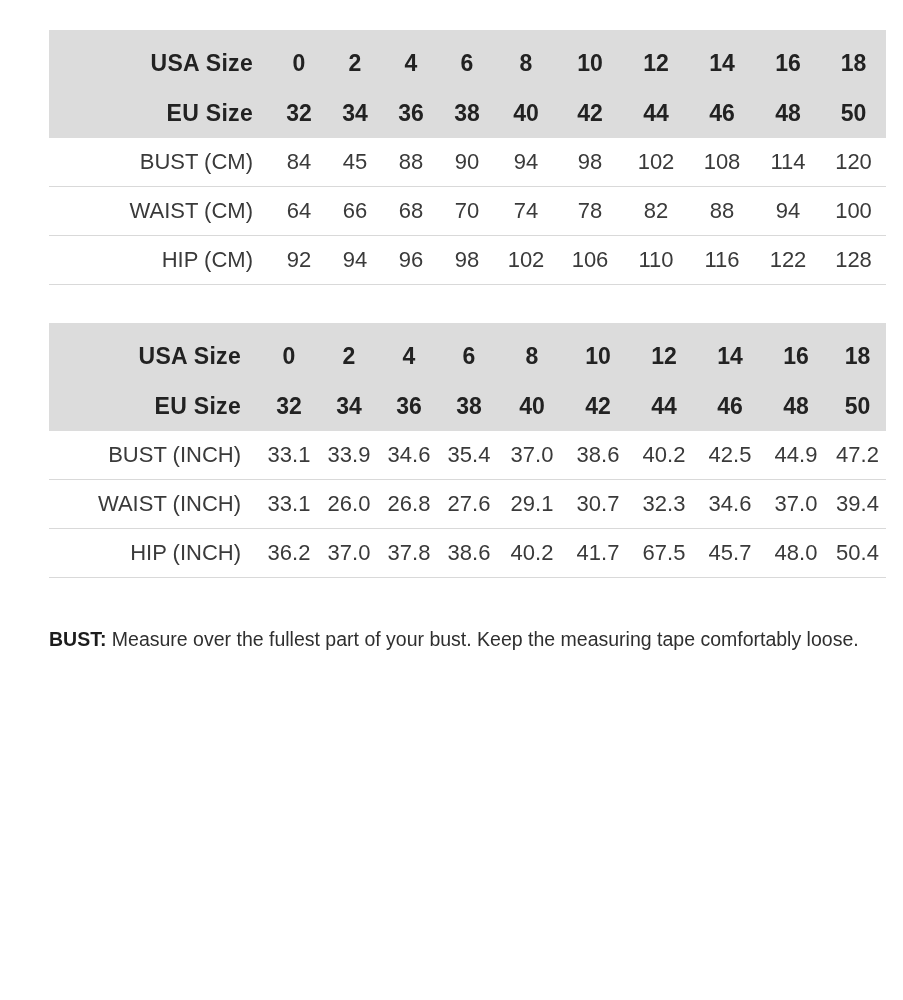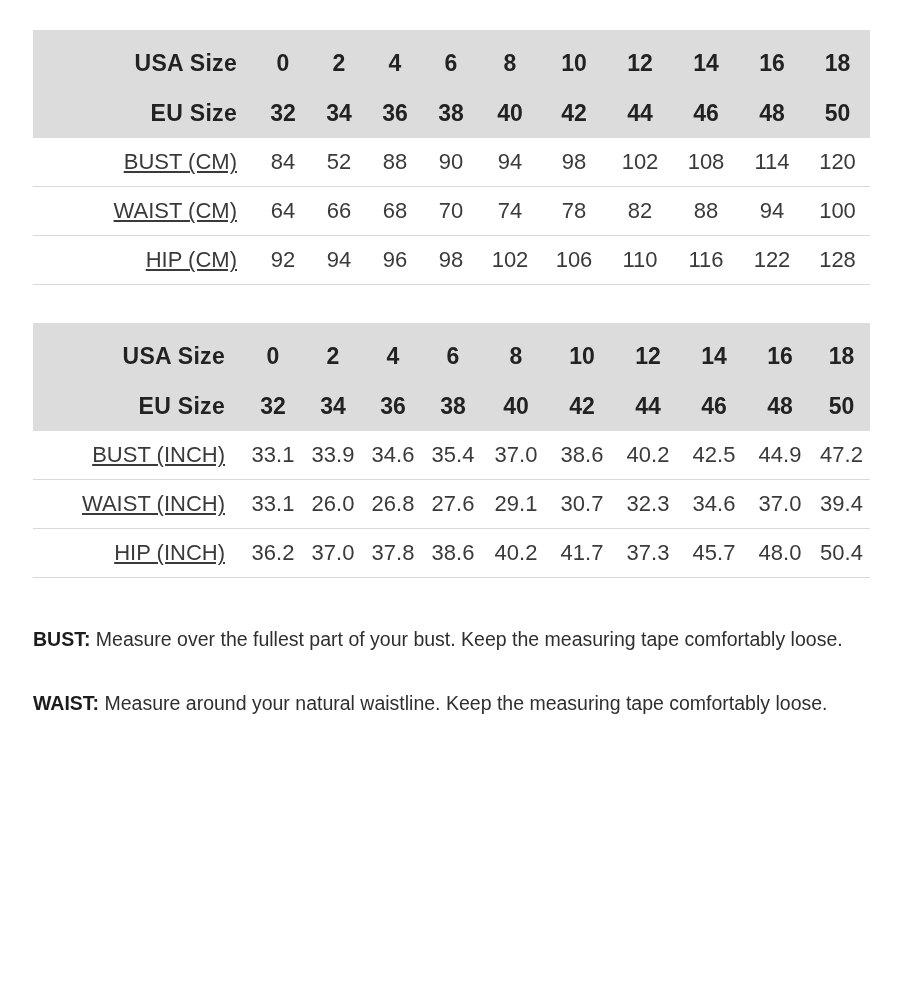--- a/index.html
+++ b/index.html
@@ -12,21 +12,21 @@
     background: #ffffff;
     font-family: "Liberation Sans", sans-serif;
     color: #2b2b2b;
     -webkit-font-smoothing: antialiased;
   }
   .page {
     width: 903px;
     height: 1000px;
     position: relative;
     box-sizing: border-box;
-    padding: 30px 33px 0 33px;
+    padding: 30px 33px 0 49px;
   }
   table.size-table {
     width: 837px;
     border-collapse: collapse;
     table-layout: fixed;
   }
   table.size-table td {
     padding: 0;
     margin: 0;
   }
@@ -53,21 +53,20 @@
     color: #222;
     text-align: center;
   }
   .data-row td {
     border-bottom: 1px solid #d9d9d9;
     font-size: 22px;
     color: #3a3a3a;
   }
   .data-row .label-cell {
     font-weight: normal;
-    text-decoration: underline;
   }
   .data-row .val-cell {
     text-align: center;
     margin-top: 41px;
   }
   .cell-pad {
     height: 48px;
     line-height: 48px;
     display: block;
   }
@@ -190,21 +189,21 @@
       </tr>
 
       <tr class="data-row">
         <td class="label-cell">
             <span class="cell-pad">BUST (CM)</span>
           </td>
         <td class="val-cell">
             <span class="cell-pad">84</span>
           </td>
         <td class="val-cell">
-            <span class="cell-pad">52</span>
+            <span class="cell-pad">45</span>
           </td>
         <td class="val-cell">
             <span class="cell-pad">88</span>
           </td>
         <td class="val-cell">
             <span class="cell-pad">90</span>
           </td>
         <td class="val-cell">
             <span class="cell-pad">94</span>
           </td>
@@ -471,33 +470,32 @@
         <td class="val-cell">
             <span class="cell-pad">38.6</span>
           </td>
         <td class="val-cell">
             <span class="cell-pad">40.2</span>
           </td>
         <td class="val-cell">
             <span class="cell-pad">41.7</span>
           </td>
         <td class="val-cell">
-            <span class="cell-pad">37.3</span>
+            <span class="cell-pad">67.5</span>
           </td>
         <td class="val-cell">
             <span class="cell-pad">45.7</span>
           </td>
         <td class="val-cell">
             <span class="cell-pad">48.0</span>
           </td>
         <td class="val-cell">
             <span class="cell-pad">50.4</span>
           </td>
       </tr>
     </tbody>
   </table>
 
   <div class="notes">
     <p class="note"><b>BUST:</b><span class="note-text"> Measure over the fullest part of your bust. Keep the measuring tape comfortably loose.</span></p>
-    <p class="note"><b>WAIST:</b><span class="note-text"> Measure around your natural waistline. Keep the measuring tape comfortably loose.</span></p>
   </div>
 
 </div>
 
 </body></html>

